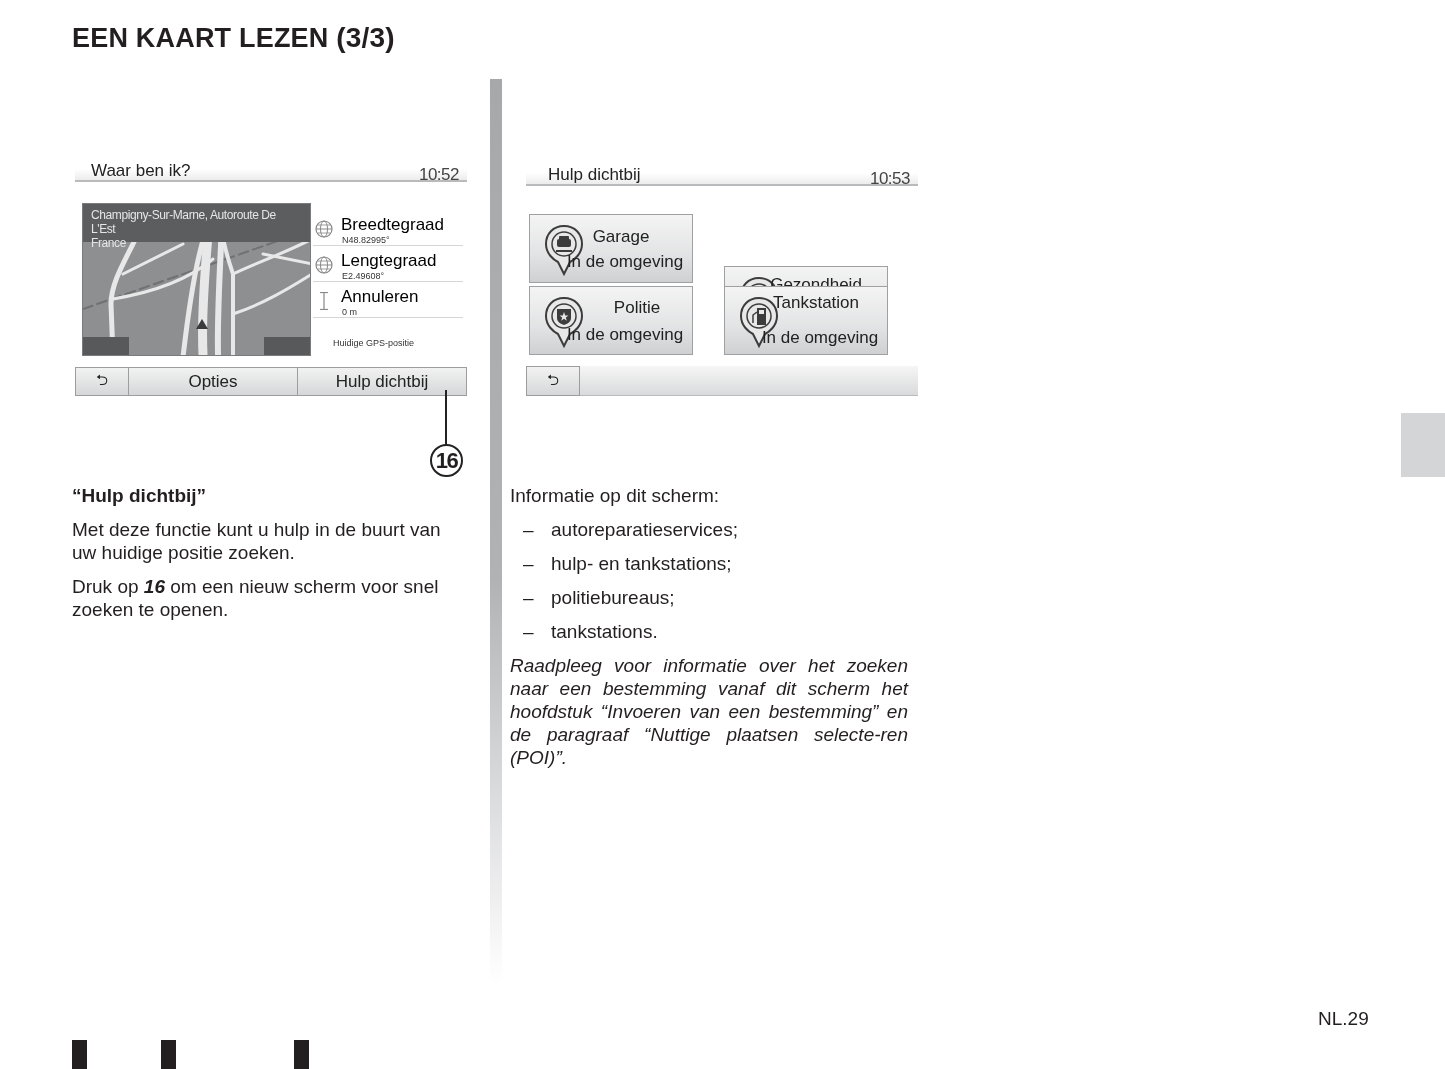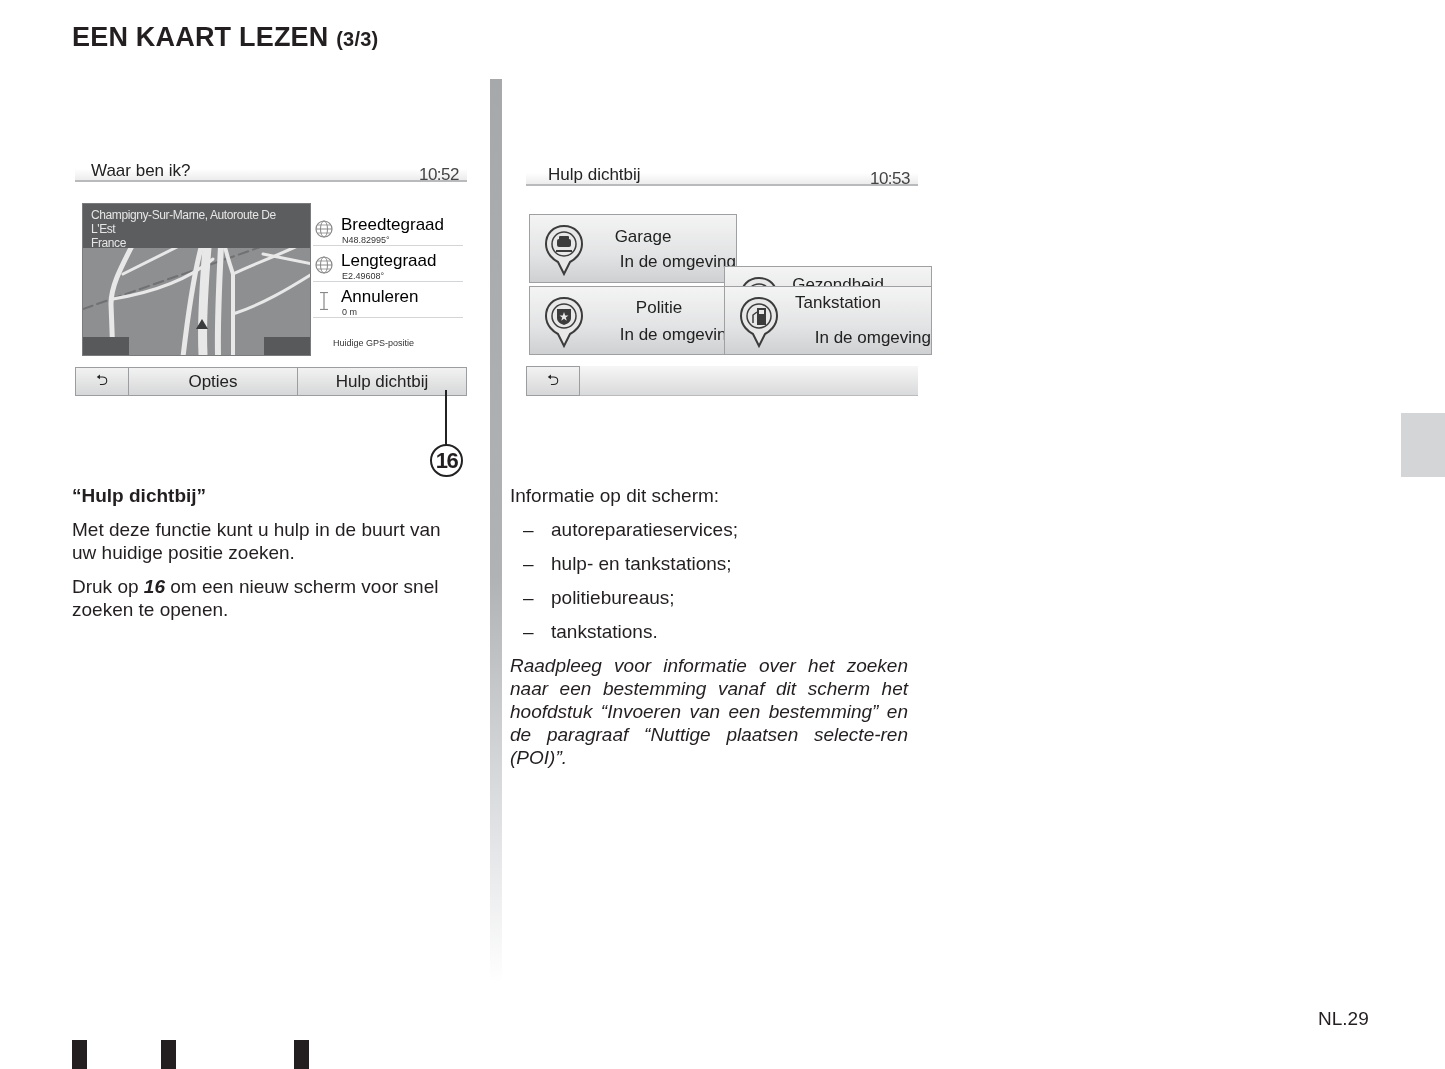--- a/index.html
+++ b/index.html
@@ -1,38 +1,38 @@
 <!DOCTYPE html>
 <html><head>
   <meta charset="utf-8">
   <style>
     * { box-sizing: border-box; margin: 0; padding: 0; }
     html, body { width: 1445px; height: 1069px; background: #fff; overflow: hidden; }
     body { position: relative; font-family: "Liberation Sans", sans-serif; color: #231f20; }
 
     .page-title { position: absolute; left: 72px; top: 22px; font-size: 27px; font-weight: bold; letter-spacing: 0.2px; }
-    .page-title .sub { font-size: 20px; }
+    .page-title .sub { font-size: 28px; }
 
     .divider { position: absolute; left: 490px; top: 79px; width: 12px; height: 905px;
       background: linear-gradient(to bottom, #a6a8aa 0%, #b0b2b4 55%, #dcdddf 80%, #ffffff 100%); }
 
     .side-tab { position: absolute; left: 1401px; top: 413px; width: 44px; height: 64px; background: #d4d5d7; }
 
     
     .screen { position: absolute; font-family: "Liberation Sans", sans-serif; }
     .scr-header { position: absolute; left: 0; top: 0; right: 0; height: 30px;
       border-bottom: 2px solid #b9babc;
       background: linear-gradient(to bottom, #fff 0%, #fff 60%, #ececec 100%); }
     .scr-title { position: absolute; left: 16px; top: 9px; font-size: 17px; color: #222; }
     .scr-time { position: absolute; right: 8px; top: 13px; font-size: 17px; color: #444; letter-spacing: -0.5px; }
 
     
     #screen1 { left: 75px; top: 152px; width: 392px; height: 246px; }
     .map { position: absolute; left: 7px; top: 51px; width: 229px; height: 153px; background: #8e8f91; overflow: hidden; border: 1px solid #7a7b7d; }
-    .map-label { position: absolute; left: 0; top: 0; width: 100%; height: 44px; background: #5c5d5f; color: #e6e6e6;
+    .map-label { position: absolute; left: 0; top: 0; width: 100%; height: 38px; background: #5c5d5f; color: #e6e6e6;
       font-size: 12px; line-height: 14px; padding: 4px 8px; letter-spacing: -0.4px; }
     .map svg { position: absolute; left: 0; top: 0; }
     .map-corner { position: absolute; bottom: 0; width: 46px; height: 18px; background: #58595b; }
     .map-corner.l { left: 0; } .map-corner.r { right: 0; }
 
     .info-list { position: absolute; left: 238px; top: 58px; width: 150px; }
     .info-item { position: relative; height: 36px; border-bottom: 1px solid #d4d5d6; }
     .info-item .ico { position: absolute; left: 2px; top: 10px; width: 18px; height: 18px; }
     .info-item .lbl { position: absolute; left: 28px; top: 5px; font-size: 17px; color: #000000; }
     .info-item .val { position: absolute; left: 29px; top: 25px; font-size: 9px; color: #333; }
@@ -46,25 +46,25 @@
     .btn.help { width: 169px; border-left: none; }
 
     .callout-line { position: absolute; left: 445px; top: 390px; width: 2px; height: 56px; background: #222; }
     .callout-num { position: absolute; left: 430px; top: 444px; width: 33px; height: 33px; border: 2px solid #222; border-radius: 50%;
       font-size: 22px; font-weight: bold; display: flex; align-items: center; justify-content: center; letter-spacing: -1.5px; background: #fff; }
 
     
     #screen2 { left: 526px; top: 156px; width: 392px; height: 242px; }
     #screen2 .scr-header { height: 30px; }
     .grid { position: absolute; left: 3px; top: 58px; width: 388px; }
-    .tile { position: absolute; width: 208px; height: 69px; border: 1px solid #9fa0a2;
+    .tile { position: absolute; width: 164px; height: 69px; border: 1px solid #9fa0a2;
       background: linear-gradient(to bottom, #f4f4f4 0%, #e2e3e4 60%, #cfd0d1 100%); }
     .tile .pin { position: absolute; left: 14px; top: 9px; width: 40px; height: 52px; }
     .tile .t1 { position: absolute; left: 0; right: 0; font-size: 17px; color: #222; text-align: center; padding-left: 20px; }
-    .tile .t2 { position: absolute; left: 0; right: 0; font-size: 17px; color: #222; text-align: right; padding-left: 28px; }
+    .tile .t2 { position: absolute; left: 0; right: 0; font-size: 17px; color: #222; text-align: center; padding-left: 28px; }
     .bottombar { position: absolute; left: 0; top: 210px; width: 392px; height: 30px; background: linear-gradient(to bottom, #f6f6f6, #d9dadb); border-bottom: 1px solid #bbb; }
     .bottombar .btn.back { position: absolute; left: 0; top: 0; width: 54px; height: 30px; }
 
     
     .text { position: absolute; font-size: 19px; line-height: 23px; color: #231f20; }
     .left-col { left: 72px; width: 398px; }
     .right-col { left: 510px; width: 398px; }
     .subhead { font-weight: bold; }
     .just { text-align: justify; }
     .dash-item { position: absolute; font-size: 19px; line-height: 23px; }

